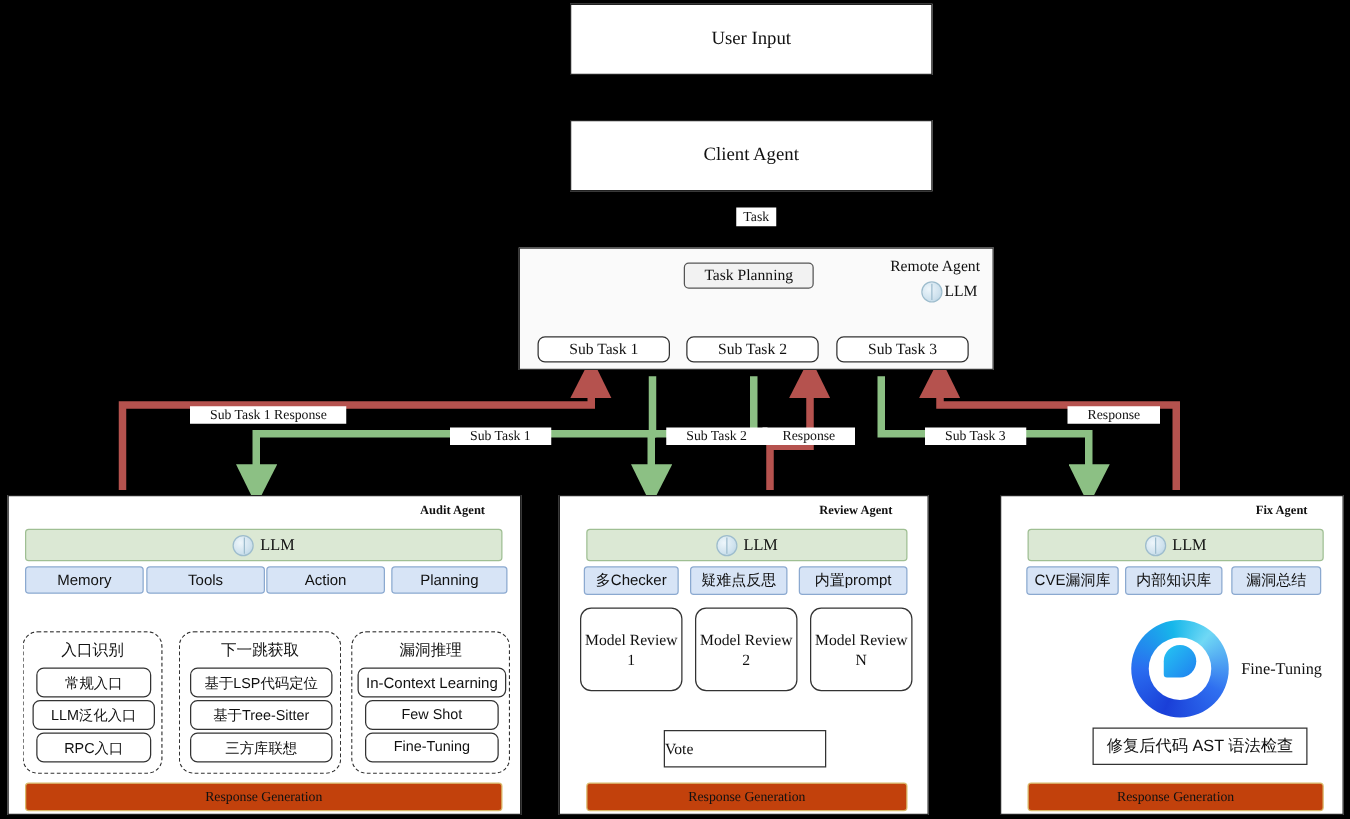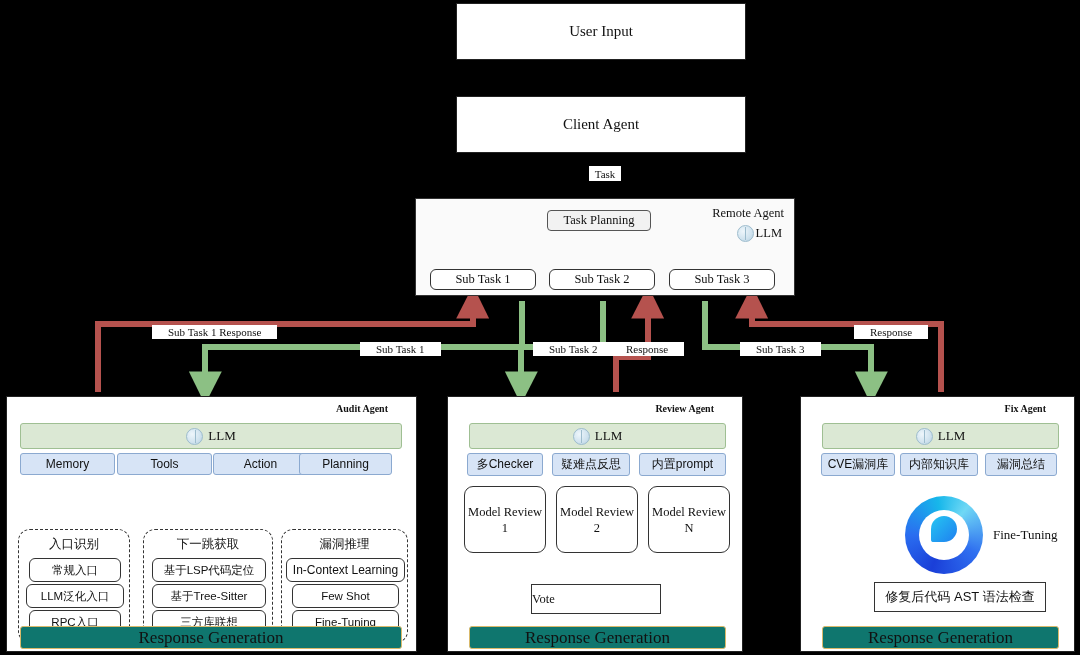--- a/index.html
+++ b/index.html
@@ -34,38 +34,38 @@
   .brain{width:15px;height:15px;border-radius:50%;
          background:radial-gradient(circle at 35% 35%,#eef6fb 0%,#cfe2ee 60%,#b3cfe0 100%);
          border:1px solid #9dbccd;position:relative;flex:none;}
   .brain:after{content:"";position:absolute;left:50%;top:1px;bottom:1px;width:1px;
                background:#9dbccd;}
 
   .bluebox{position:absolute;background:#d7e4f6;border:1px solid #8ba9d0;border-radius:3px;
            display:flex;align-items:center;justify-content:center;
            font-size:12px;font-family:"Liberation Sans","DejaVu Sans",sans-serif;}
 
-  .dashgrp{position:absolute;border:1.5px dashed #333;border-radius:12px;background:#fff;margin-top:24px;}
+  .dashgrp{position:absolute;border:1.5px dashed #333;border-radius:12px;background:#fff;}
   .grp-title{position:absolute;left:0;right:0;top:6px;text-align:center;font-size:12.5px;
              font-family:"Liberation Sans","DejaVu Sans",sans-serif;}
   .pill{position:absolute;background:#fff;border:1.5px solid #333;border-radius:6px;
         display:flex;align-items:center;justify-content:center;
         font-size:11.5px;font-family:"Liberation Sans","DejaVu Sans",sans-serif;
         white-space:nowrap;}
 
   .mrbox{position:absolute;background:#fff;border:1.5px solid #333;border-radius:9px;
          display:flex;align-items:center;justify-content:center;text-align:center;
          font-size:12.5px;line-height:16px;}
   .votebox{position:absolute;background:#fff;border:1.5px solid #333;
            display:flex;align-items:center;justify-content:flex-start;font-size:12.5px;}
   .astbox{position:absolute;background:#fff;border:1.5px solid #333;
           display:flex;align-items:center;justify-content:center;font-size:13px;
           font-family:"Liberation Sans","DejaVu Sans",sans-serif;}
-  .respgen{position:absolute;background:#0f766e;border:1px solid #d9b96a;border-radius:3px;
-           display:flex;align-items:center;justify-content:center;font-size:17px;}
+  .respgen{position:absolute;background:#c2410c;border:1px solid #d9b96a;border-radius:3px;
+           display:flex;align-items:center;justify-content:center;font-size:11px;}
 
   .ftlogo{position:absolute;border-radius:50%;
           background:conic-gradient(from 200deg,#1a3fd8 0deg,#2a6df0 70deg,#17b7ea 150deg,
                      #6fd8f5 200deg,#2f6ff0 280deg,#1a3fd8 360deg);}
   .ftlogo:before{content:"";position:absolute;inset:14px;border-radius:50%;background:#fff;}
   .ftlogo:after{content:"";position:absolute;left:26px;top:20px;width:26px;height:26px;
                 border-radius:50% 50% 50% 10%;
                 background:linear-gradient(135deg,#25c6f2,#1f7ff0);}
   .ftlabel{position:absolute;font-size:13px;}
 
@@ -176,21 +176,21 @@
 
     <div class="bluebox" style="left:13px;top:56px;width:93px;height:20px;">
       <span>Memory</span>
       </div>
     <div class="bluebox" style="left:110px;top:56px;width:93px;height:20px;">
       <span>Tools</span>
       </div>
     <div class="bluebox" style="left:206px;top:56px;width:93px;height:20px;">
       <span>Action</span>
       </div>
-    <div class="bluebox" style="left:292px;top:56px;width:91px;height:20px;">
+    <div class="bluebox" style="left:306px;top:56px;width:91px;height:20px;">
       <span>Planning</span>
       </div>
 
     <div class="dashgrp" style="left:11px;top:108px;width:110px;height:112px;">
       <div class="grp-title">入口识别</div>
       <div class="pill" style="left:10px;top:28px;width:90px;height:22px;">
         <span>常规入口</span>
         </div>
       <div class="pill" style="left:7px;top:54px;width:96px;height:22px;">
         <span>LLM泛化入口</span>

